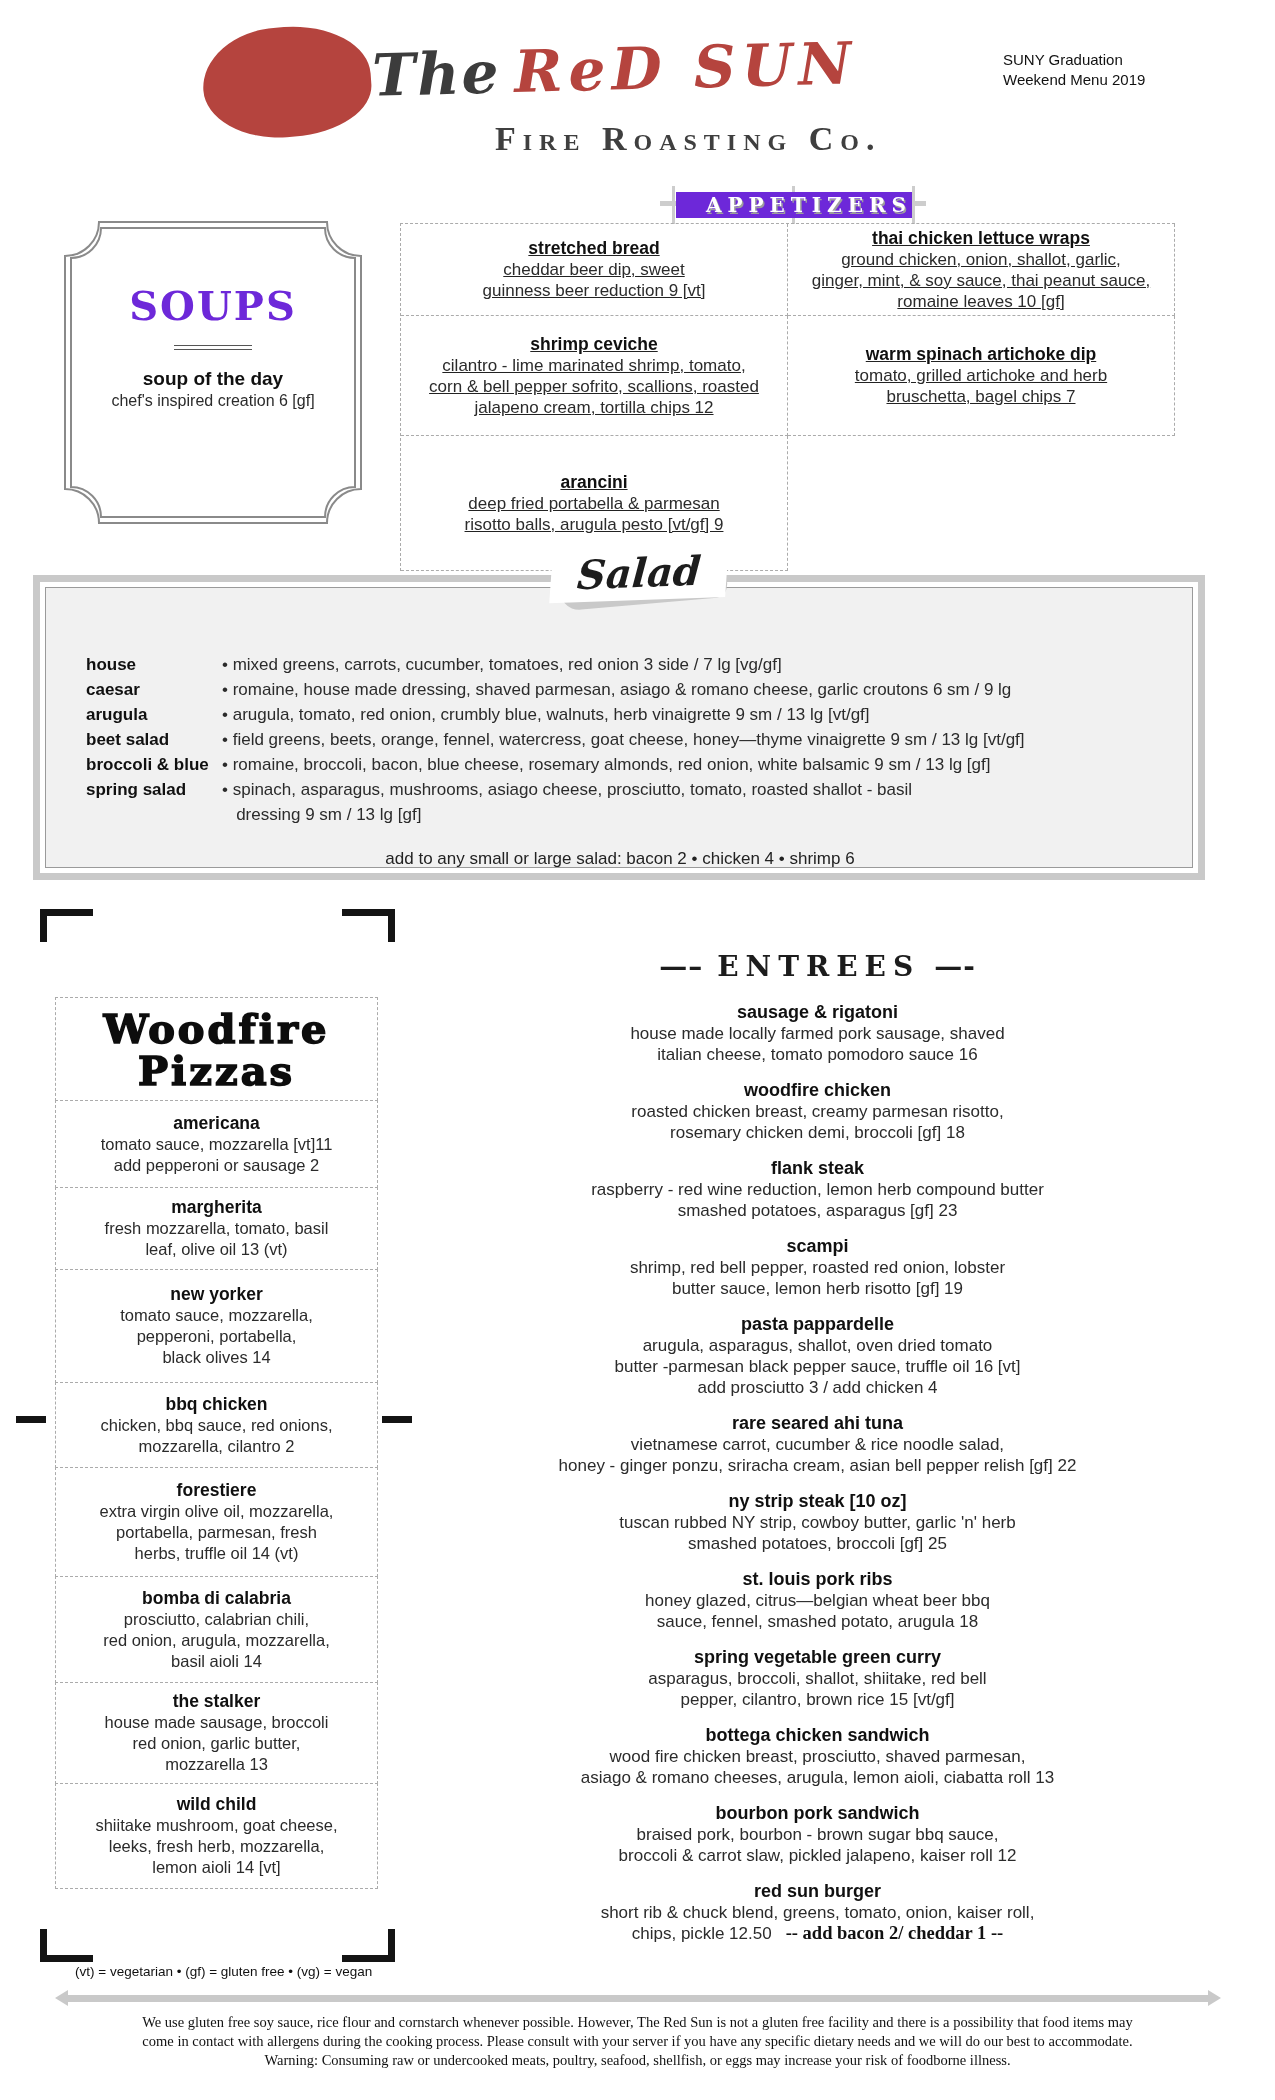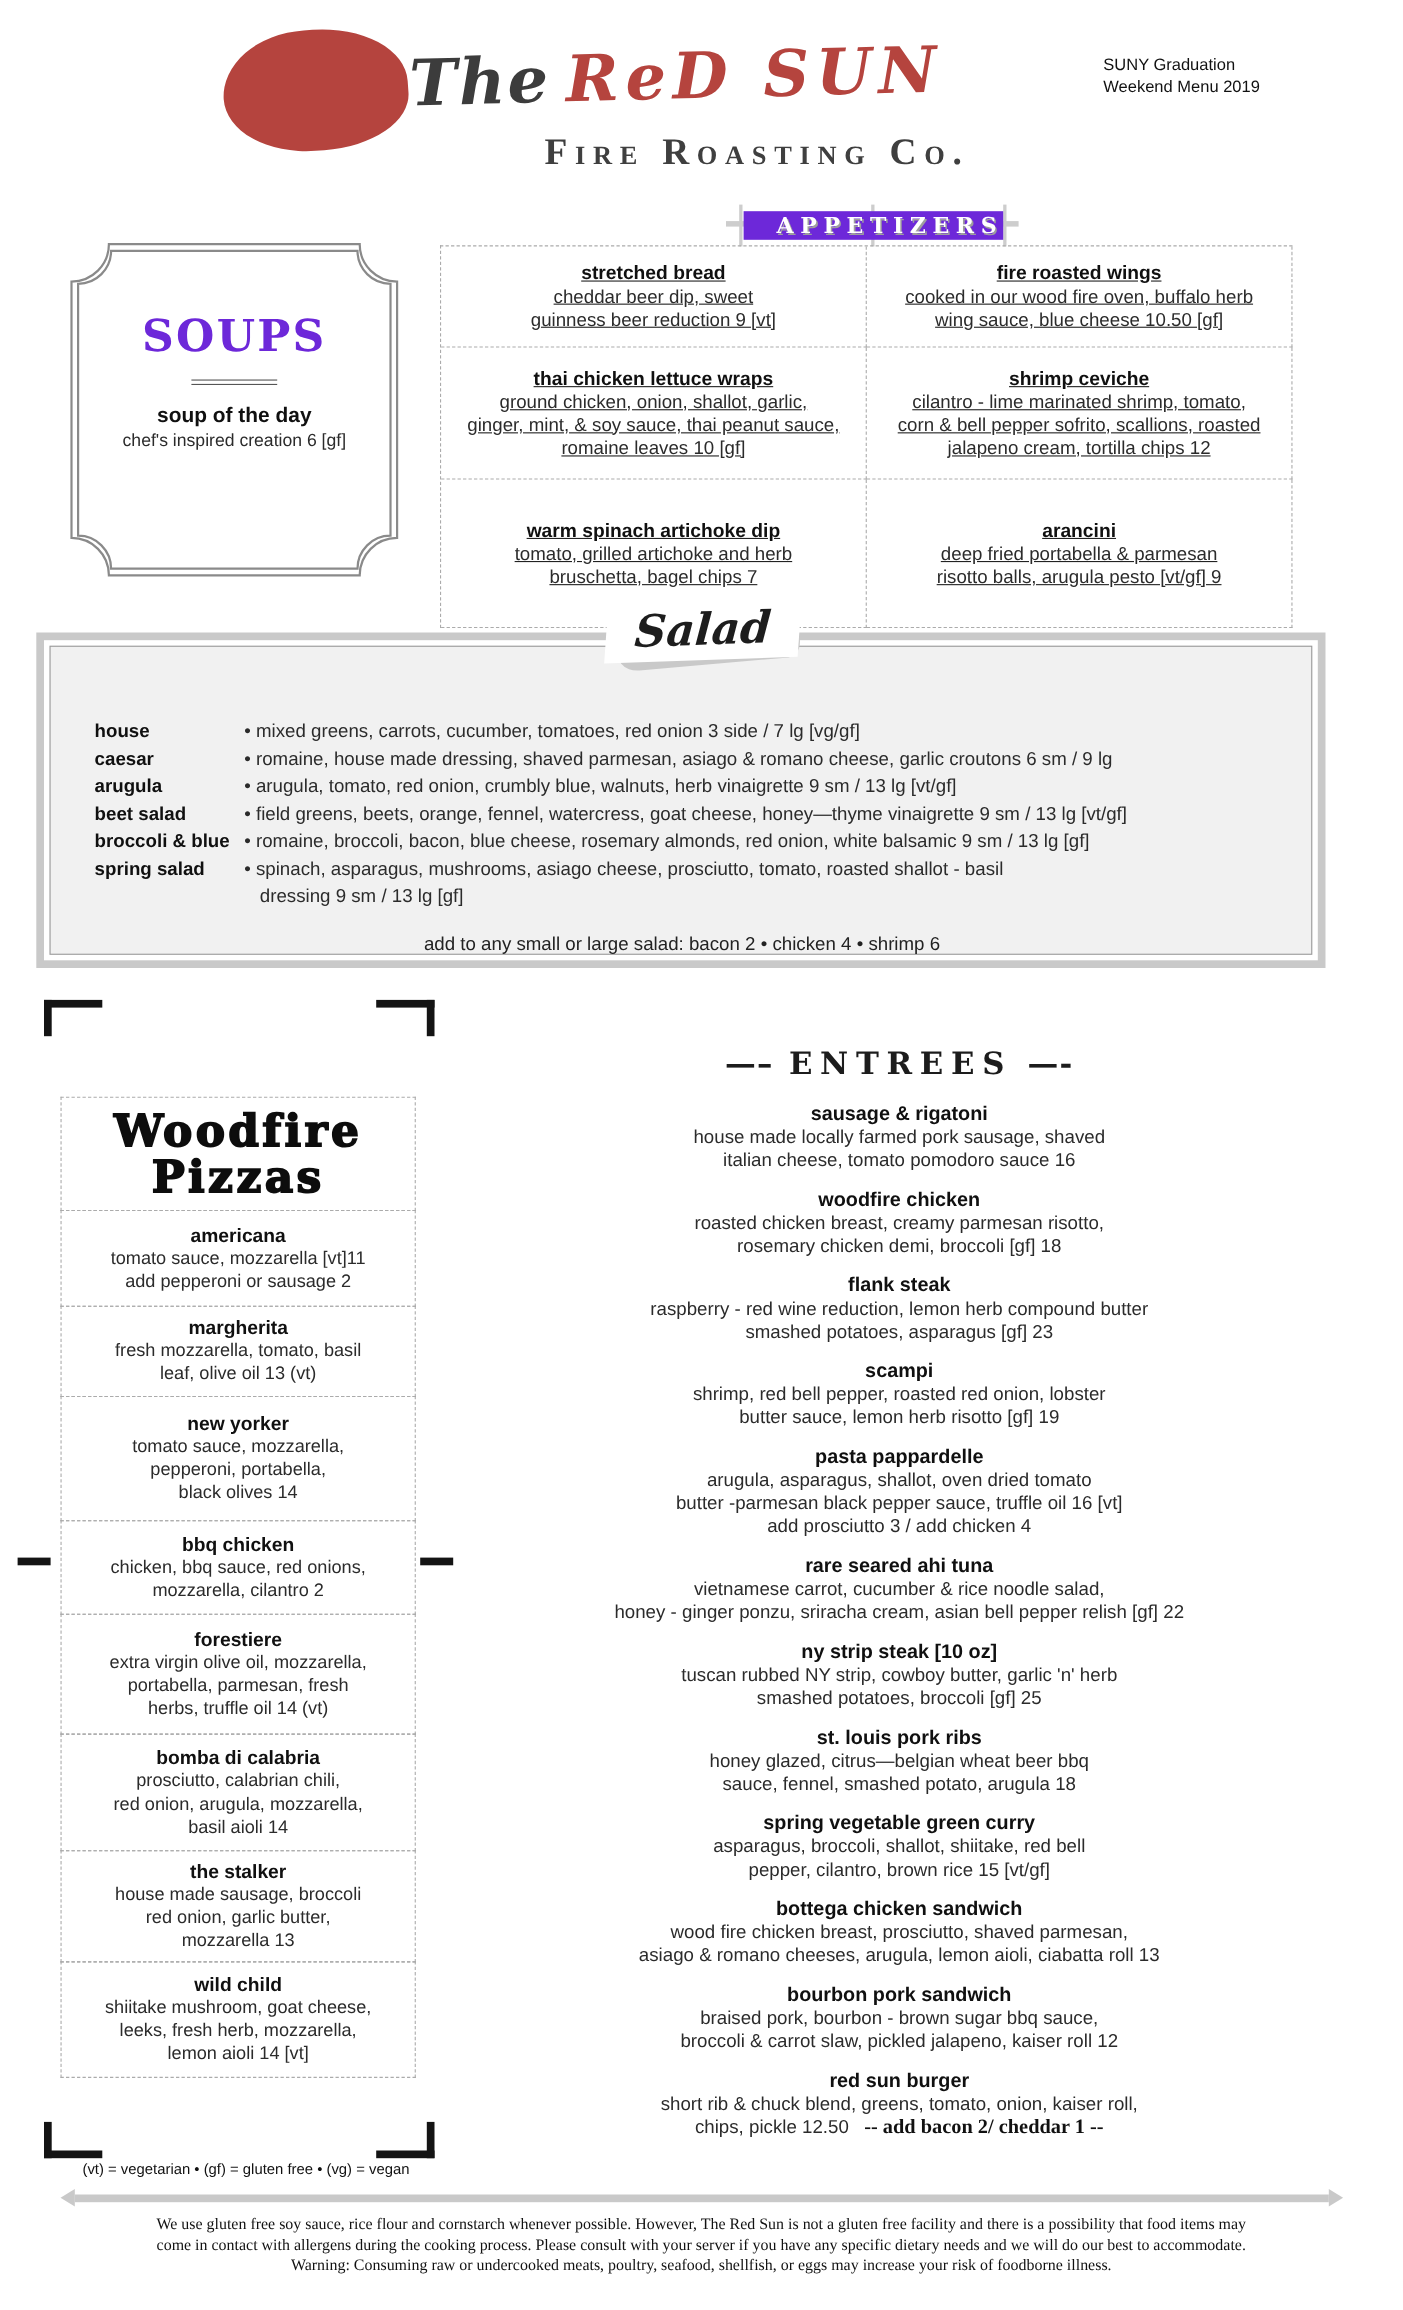--- a/index.html
+++ b/index.html
@@ -139,25 +139,20 @@
     </div>
   </div>
 
   <div class="app-grid">
     <div class="app-cell">
       <div class="item-name">stretched bread</div>
       <div class="item-desc">cheddar beer dip, sweet
 guinness beer reduction 9 [vt]</div>
     </div>
     <div class="app-cell">
-      <div class="item-name">fire roasted wings</div>
-      <div class="item-desc">cooked in our wood fire oven, buffalo herb
-wing sauce, blue cheese 10.50 [gf]</div>
-    </div>
-    <div class="app-cell">
       <div class="item-name">thai chicken lettuce wraps</div>
       <div class="item-desc">ground chicken, onion, shallot, garlic,
 ginger, mint, &amp; soy sauce, thai peanut sauce,
 romaine leaves 10 [gf]</div>
     </div>
     <div class="app-cell">
       <div class="item-name">shrimp ceviche</div>
       <div class="item-desc">cilantro - lime marinated shrimp, tomato,
 corn &amp; bell pepper sofrito, scallions, roasted
 jalapeno cream, tortilla chips 12</div>

